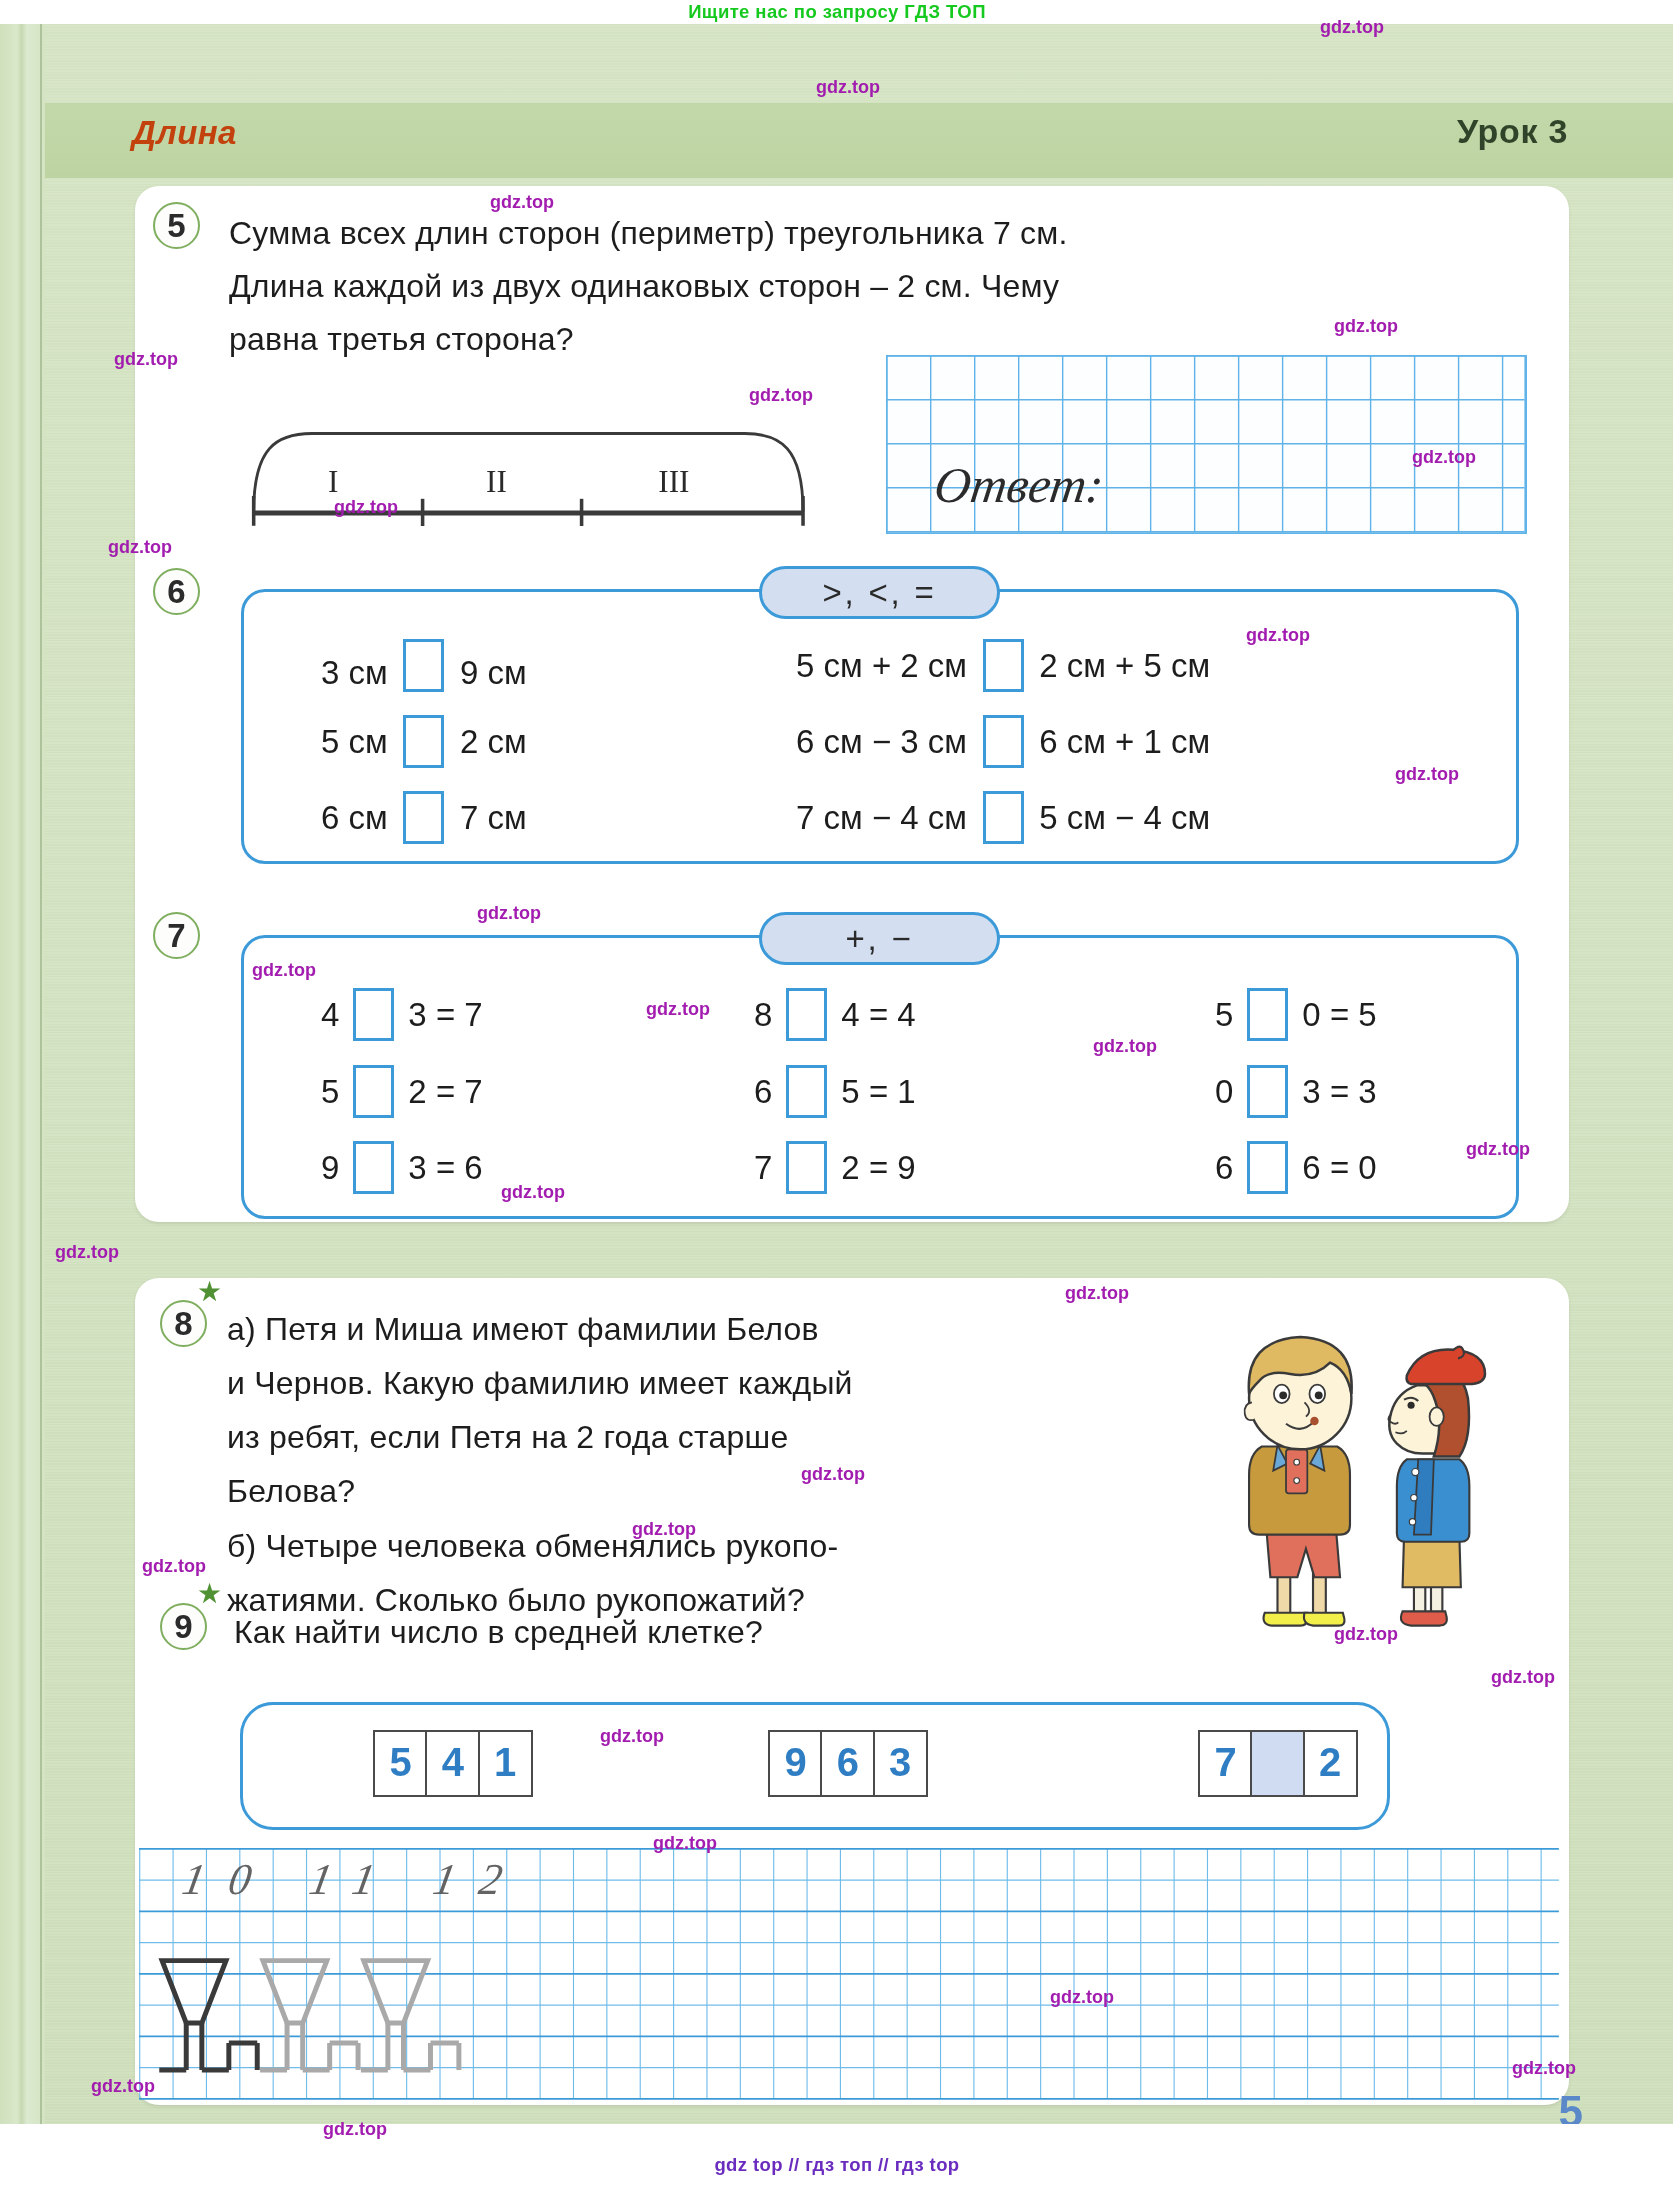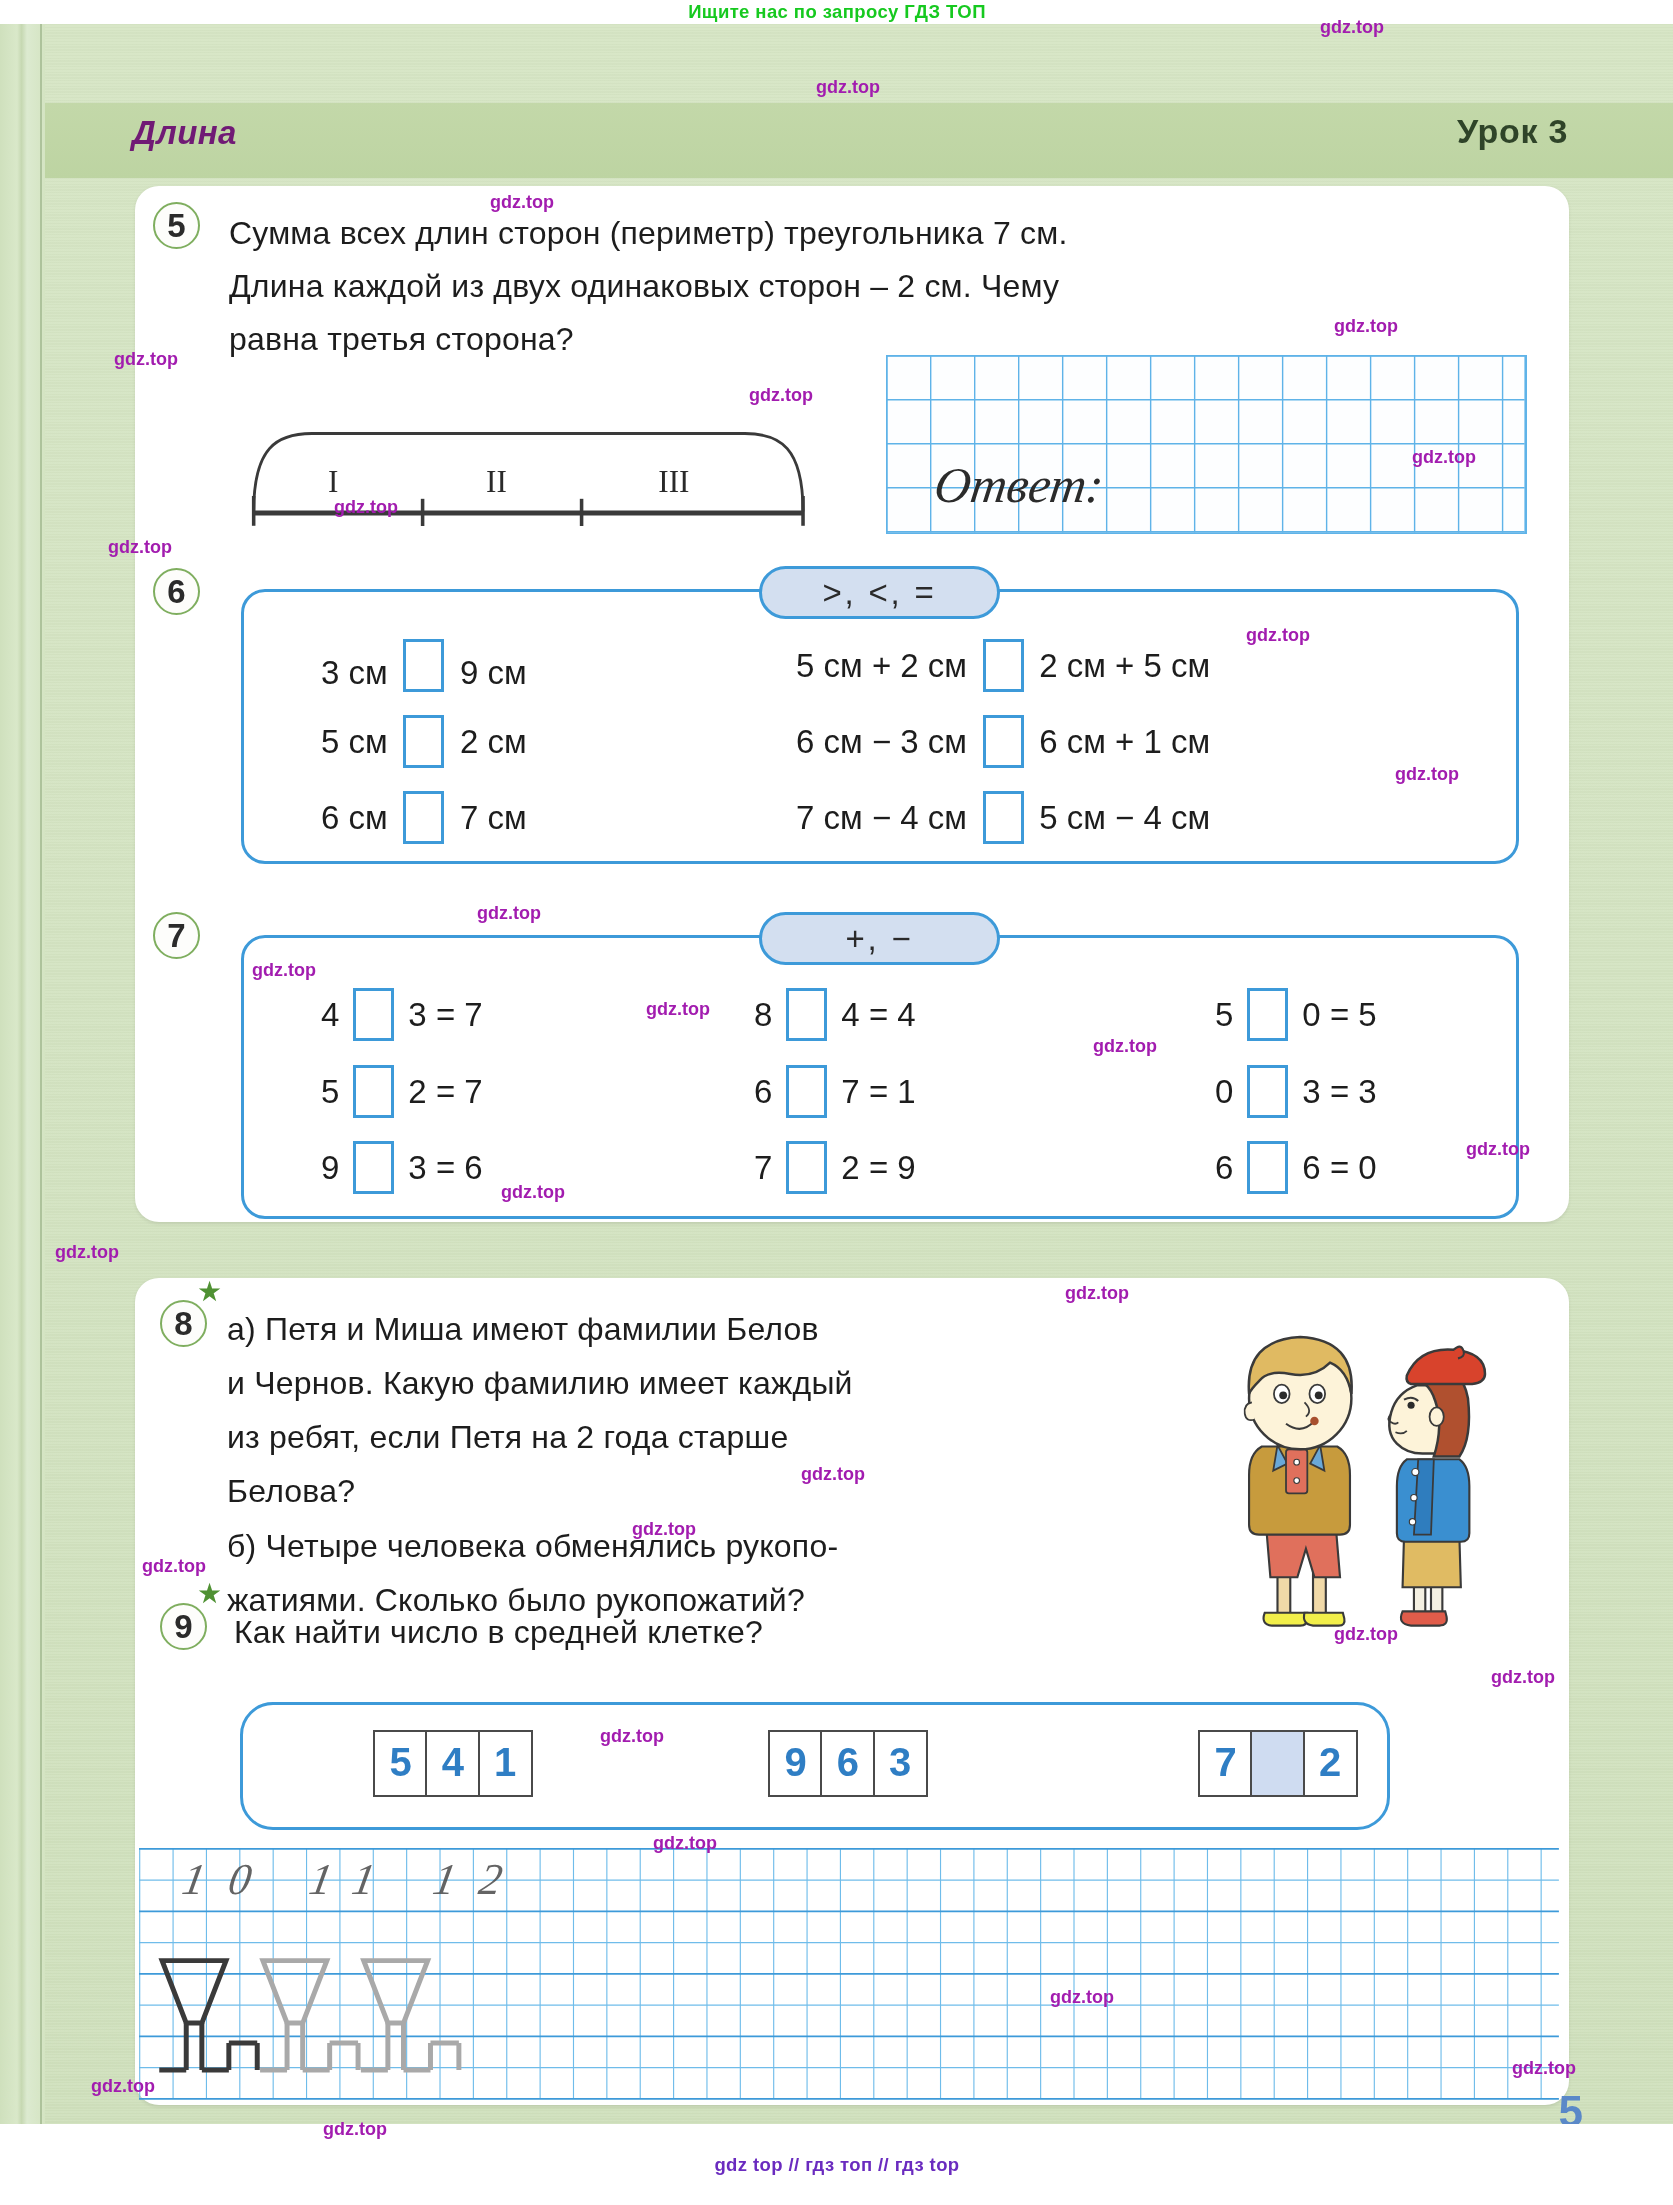--- a/index.html
+++ b/index.html
@@ -32,21 +32,21 @@
     background:linear-gradient(90deg,#cfe0bd 0%,#d9e8c9 38%,#c6d8b2 48%,#dcead0 60%,#d4e4c2 100%);}
   .spine-line{position:absolute;left:40px;top:24px;width:2.1px;height:2100px;background:rgba(140,165,120,.55);}
 
   
   .hdr-band{
     position:absolute;left:45px;top:103px;width:1628px;height:75px;
     background:linear-gradient(180deg,#c3d8a9 0%,#bdd4a2 100%);
   }
   .hdr-title{
     position:absolute;left:132px;top:114px;
-    font-size:33px;font-weight:bold;font-style:italic;color:#701a75;letter-spacing:0.4px;
+    font-size:33px;font-weight:bold;font-style:italic;color:#c2410c;letter-spacing:0.4px;
   }
   .hdr-lesson{
     position:absolute;right:106px;top:112px;
     font-size:34px;font-weight:bold;color:#2f4429;letter-spacing:0.7px;
   }
 
   
   .card{
     position:absolute;left:135px;top:186px;width:1434px;height:1036px;
     background:#ffffff;border-radius:24px;
@@ -246,21 +246,21 @@
 </div>
 
 <div class="eqrow" style="left:754px;top:988px;">
   <span>8</span>
   <span class="blank" style="width:41px;height:53px;margin:0 14px;"></span>
   <span>4 = 4</span>
 </div>
 <div class="eqrow" style="left:754px;top:1065px;">
   <span>6</span>
   <span class="blank" style="width:41px;height:53px;margin:0 14px;"></span>
-  <span>7 = 1</span>
+  <span>5 = 1</span>
 </div>
 <div class="eqrow" style="left:754px;top:1141px;">
   <span>7</span>
   <span class="blank" style="width:41px;height:53px;margin:0 14px;"></span>
   <span>2 = 9</span>
 </div>
 
 <div class="eqrow" style="left:1215px;top:988px;">
   <span>5</span>
   <span class="blank" style="width:41px;height:53px;margin:0 14px;"></span>

